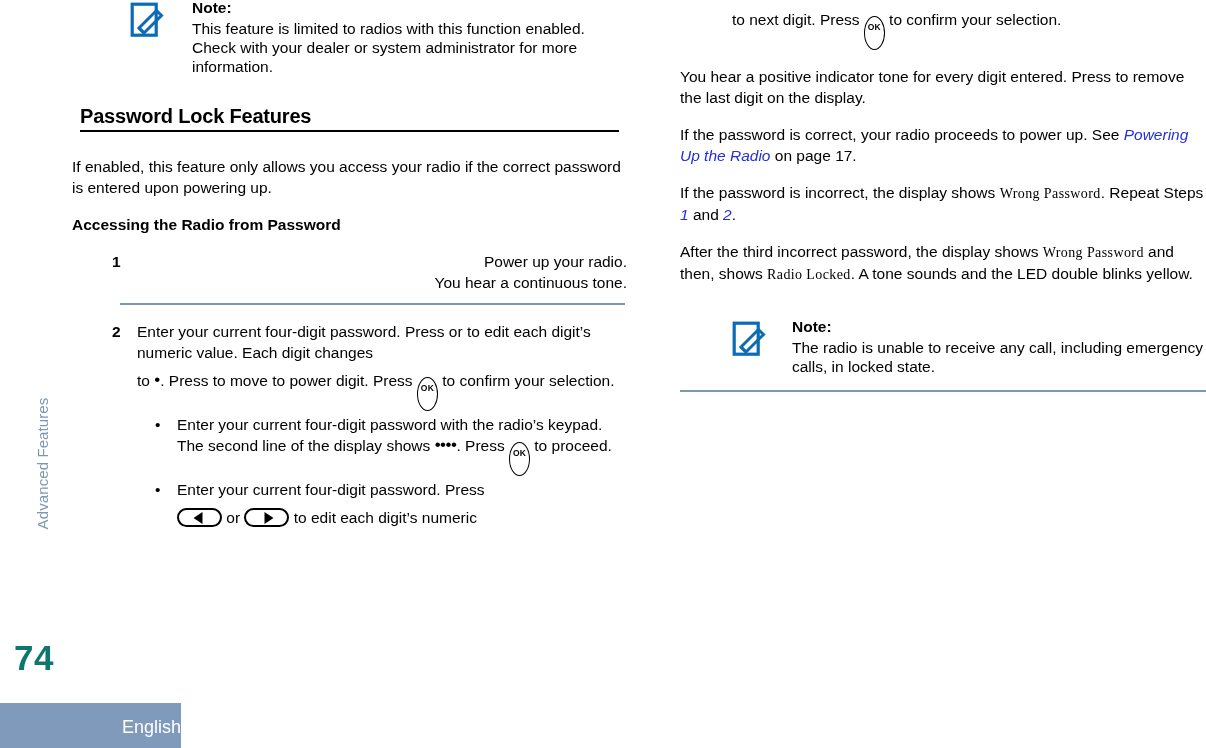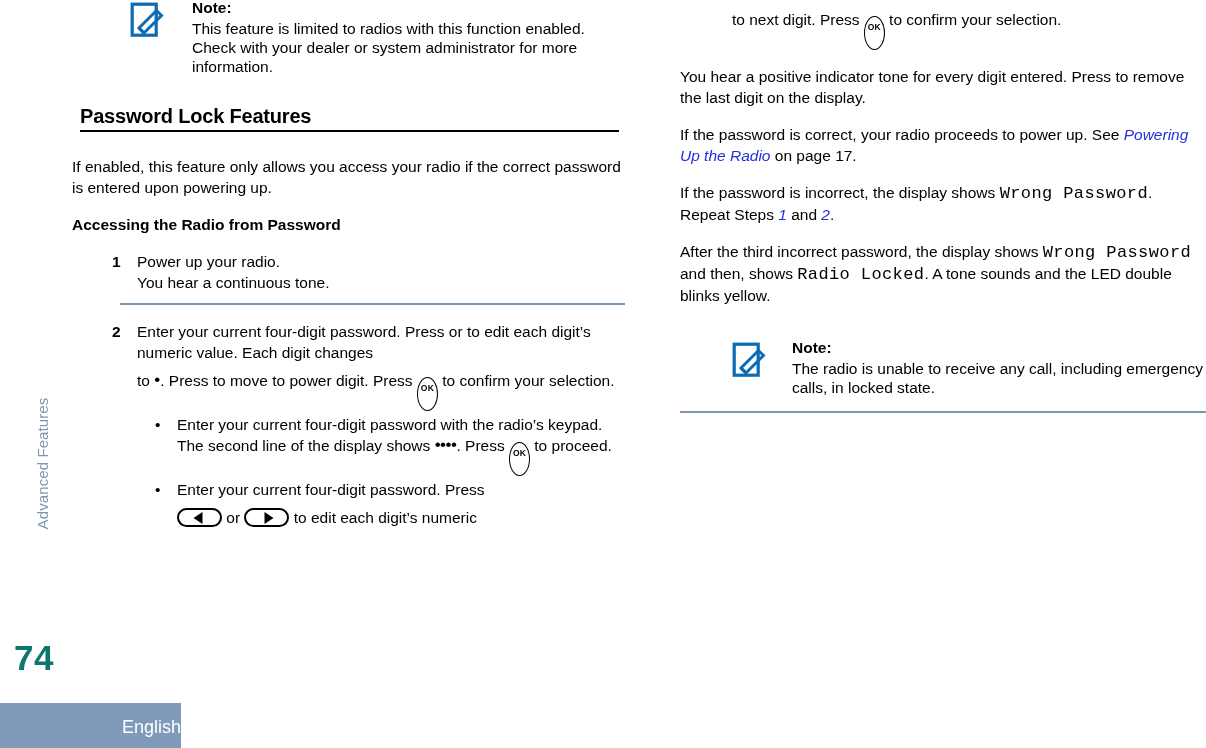--- a/index.html
+++ b/index.html
@@ -132,21 +132,21 @@
     margin-left: 40px;
   }
   .step-num {
     flex: 0 0 auto;
     width: 25px;
     font-weight: bold;
     font-size: 15.5px;
     line-height: 21px;
   }
   .step-body { flex: 1 1 auto; font-size: 15.5px; line-height: 21px; }
-  .step-sub { display: block; }
+  .step-sub { display: block; text-align: right; }
 
   .bullets { margin: 3px 0 0 0; }
   .bullet {
     display: flex;
     margin-left: 18px;
     margin-top: 3px;
   }
   .bullet-dot {
     flex: 0 0 auto;
     width: 22px;
@@ -218,22 +218,22 @@
 
   .xref {
     color: #2330d8;
     font-style: italic;
   }
   .stepref {
     color: #2330d8;
     font-style: italic;
   }
   .lcd {
-    font-family: Liberation Mono, monospace;
-    font-size: 17px;
+    font-family: Liberation Serif, serif;
+    font-size: 14px;
     letter-spacing: 0.4px;
   }
   b.strong { font-weight: bold; }
 
   .spacer-sm { height: 10px; }
   .spacer-md { height: 16px; }
   .spacer-lg { height: 22px; }
 </style>
 </head>
 <body>

